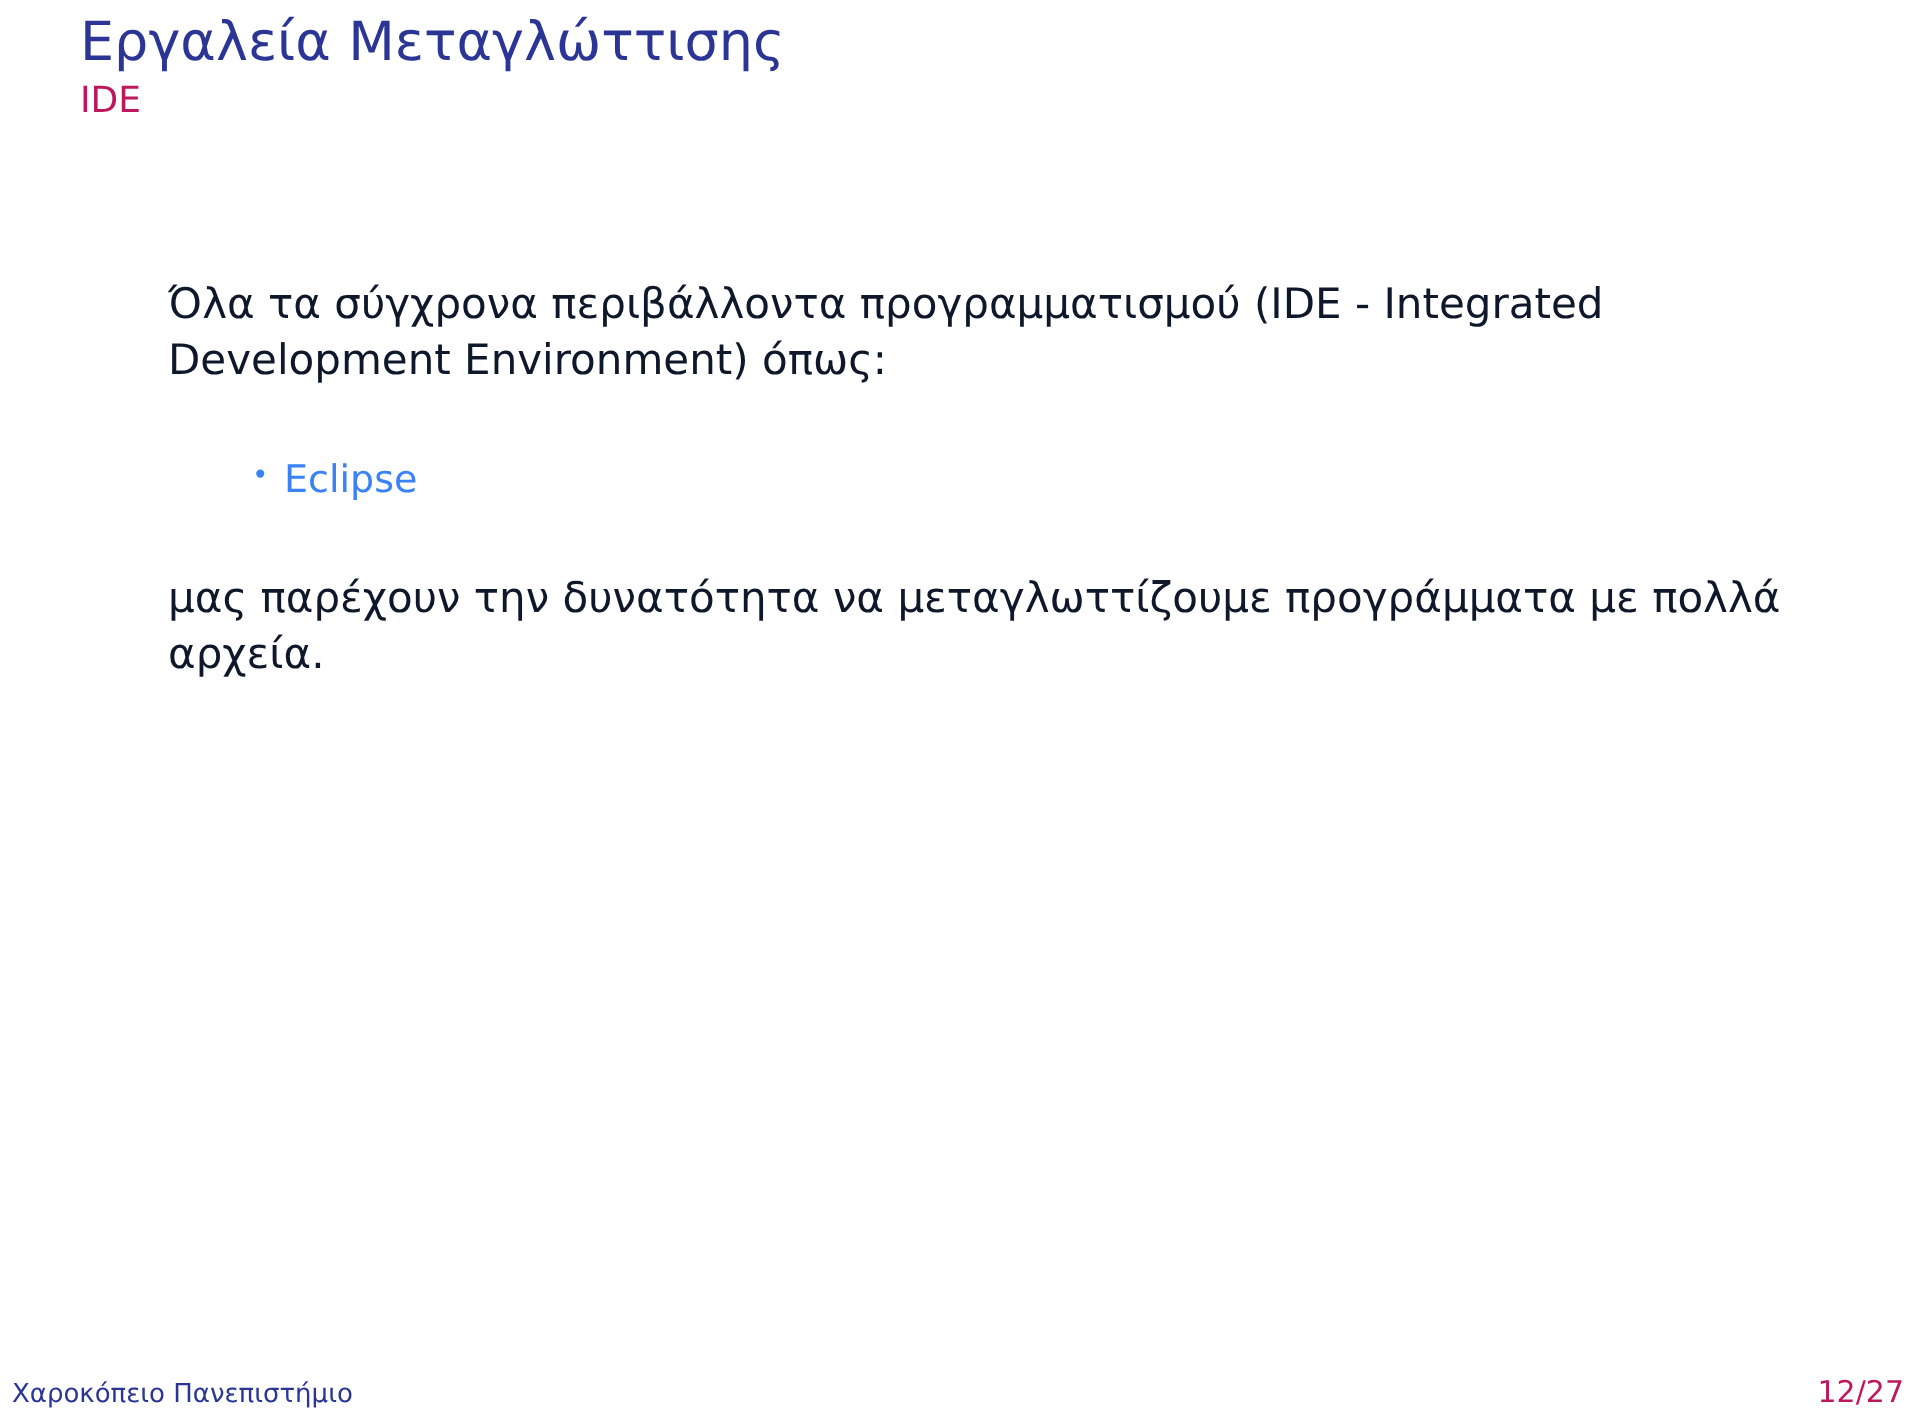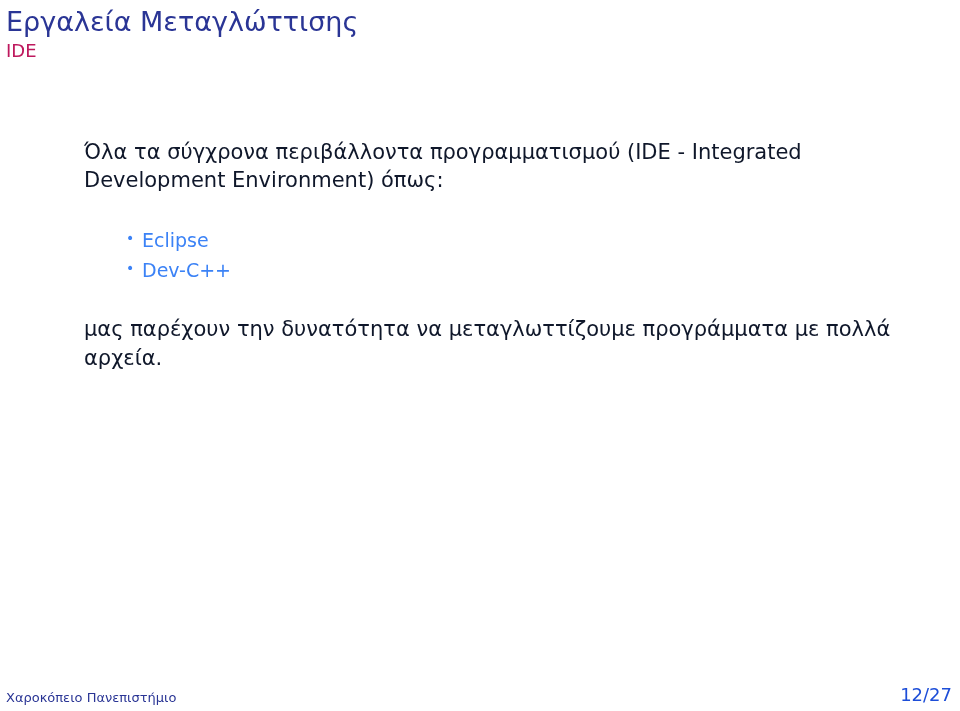--- a/index.html
+++ b/index.html
@@ -7,21 +7,21 @@
   body {
     font-family: "DejaVu Sans", "Liberation Sans", Arial, sans-serif;
     background: #ffffff;
     position: relative;
     color: #000;
   }
   .slide {
     width: 960px;
     height: 711px;
     position: relative;
-    padding: 6px 22px 0 6px;
+    padding: 6px 22px 0 40px;
   }
   .title {
     color: #2a3595;
     font-size: 27px;
     font-weight: 400;
     line-height: 1.2;
   }
   .subtitle {
     color: #be185d;
     font-size: 18px;
@@ -62,37 +62,36 @@
     position: absolute;
     left: 6px;
     bottom: 6px;
     color: #2a3595;
     font-size: 13px;
   }
   .footer-right {
     position: absolute;
     right: 8px;
     bottom: 6px;
-    color: #1d4ed8;
-    font-size: 18px;
+    color: #be185d;
+    font-size: 15px;
   }
 </style>
 </head>
 <body>
 
 <div class="slide">
 
   <div class="title">Εργαλεία Μεταγλώττισης</div>
   <div class="subtitle">IDE</div>
 
   <div class="body-area">
     <p class="para">Όλα τα σύγχρονα περιβάλλοντα προγραμματισμού (IDE - Integrated Development Environment) όπως:</p>
     <ul class="list">
       <li>Eclipse</li>
-      <li>Dev-C++</li>
     </ul>
     <p class="para">μας παρέχουν την δυνατότητα να μεταγλωττίζουμε προγράμματα με πολλά αρχεία.</p>
   </div>
 
   <div class="footer-left">Χαροκόπειο Πανεπιστήμιο</div>
   <div class="footer-right">12/27</div>
 
 </div>
 
 </body></html>

